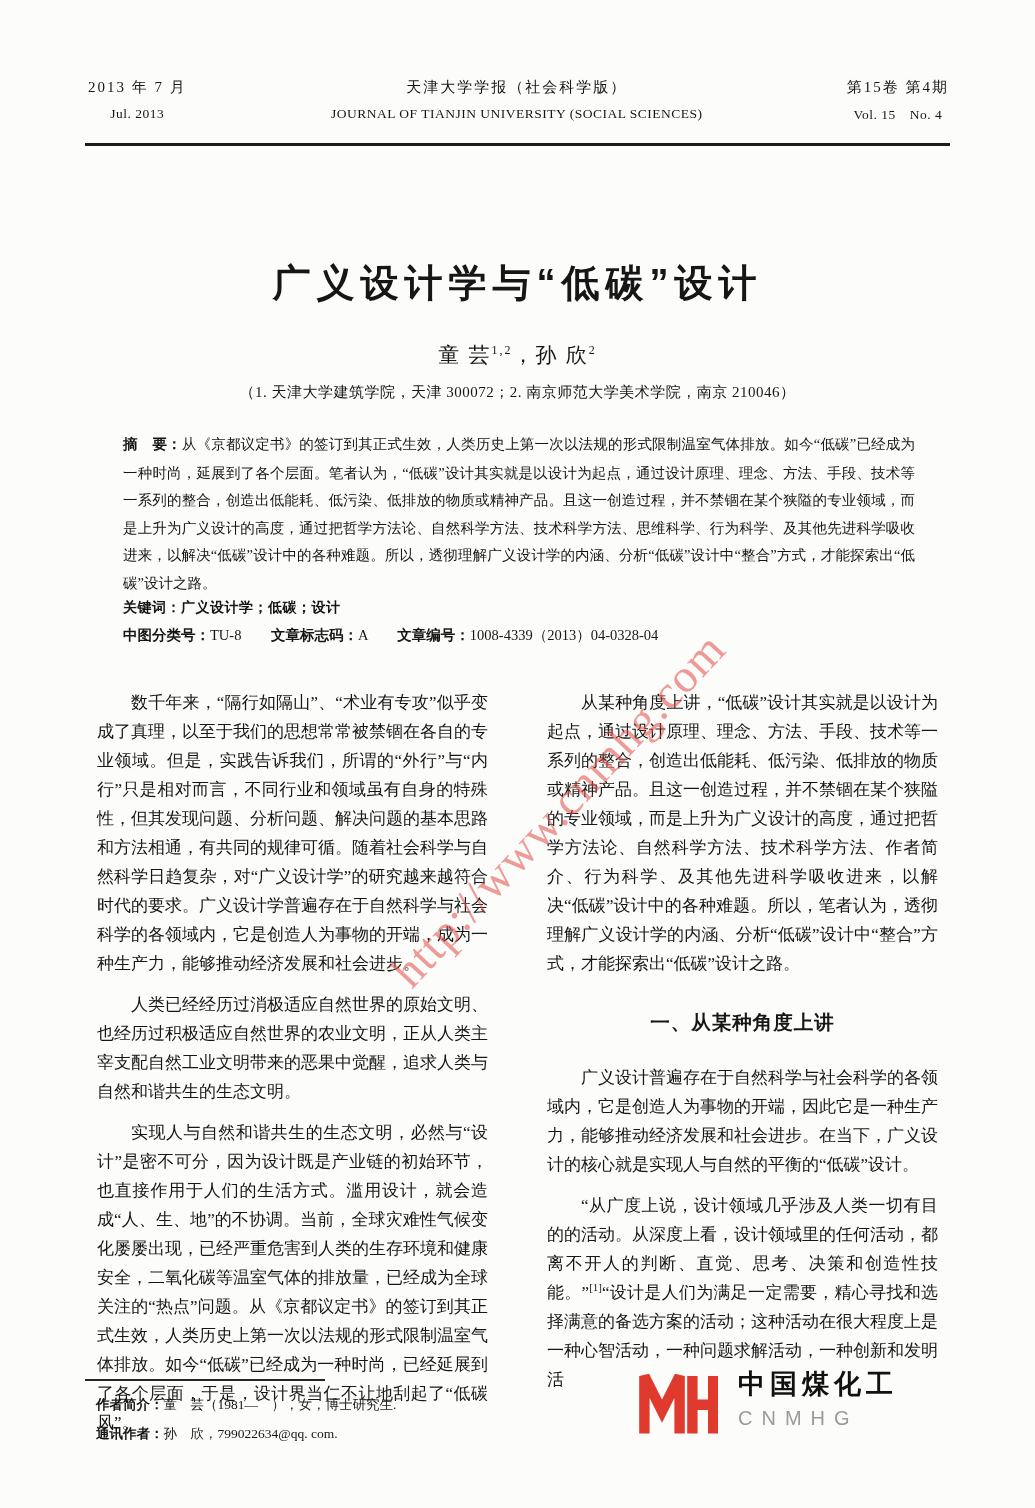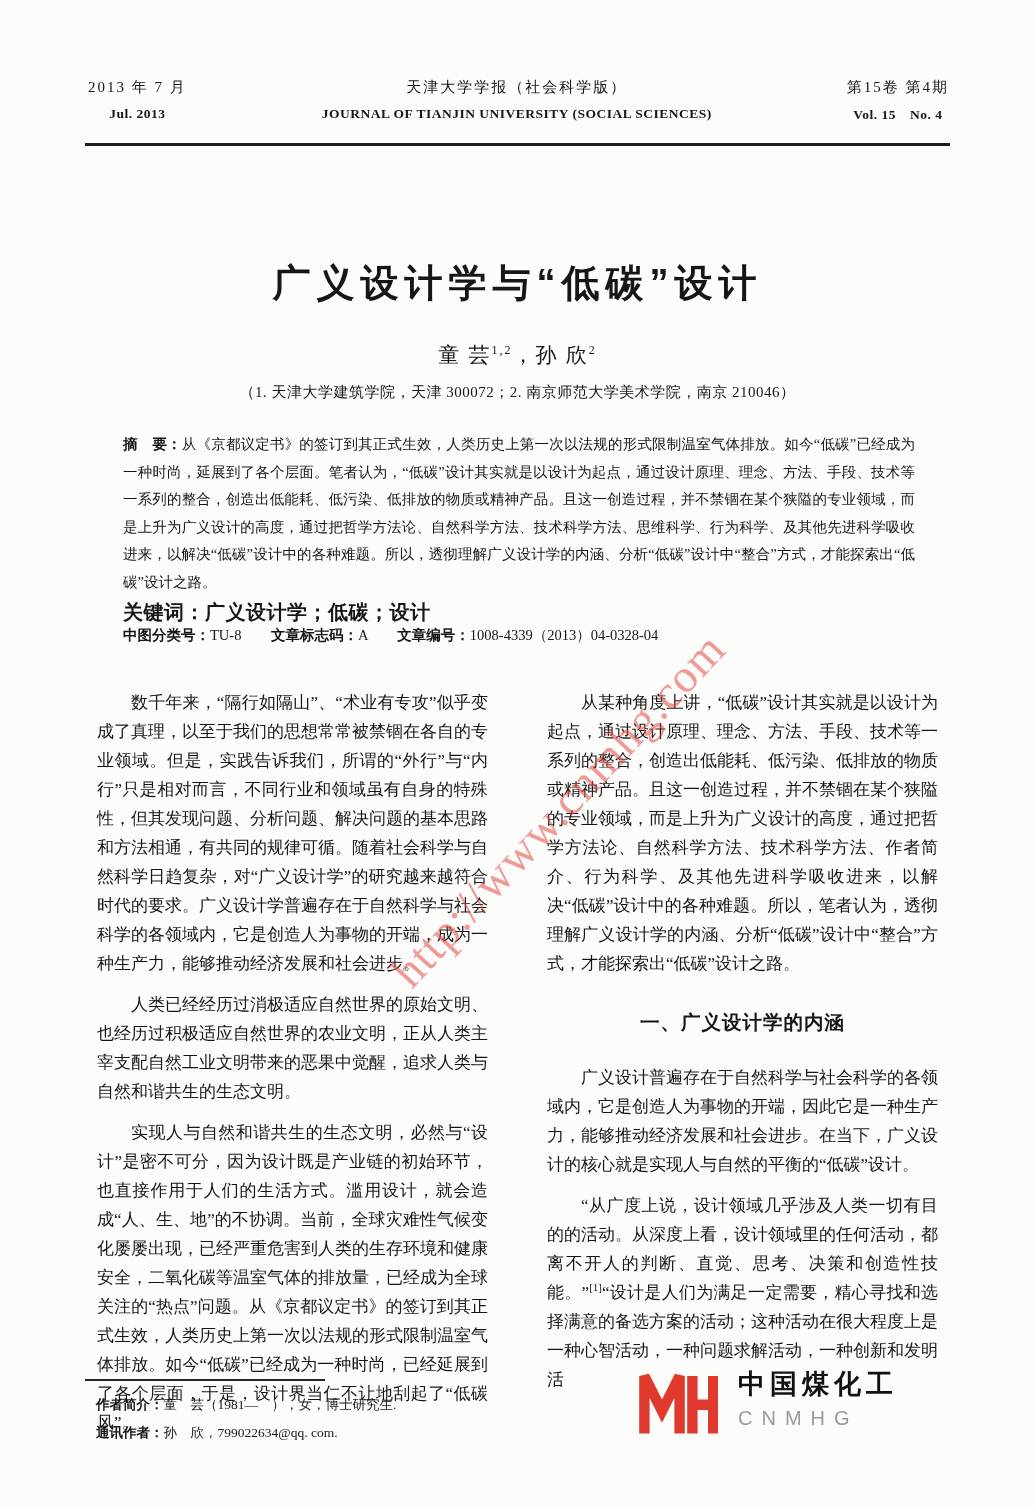--- a/index.html
+++ b/index.html
@@ -9,21 +9,21 @@
     background:#fcfcfa; color:#161616; overflow:hidden;
     font-family:"Liberation Serif", serif;
   }
   
   .header {
     position:absolute; top:78px; left:88px; right:86px;
     display:flex; justify-content:space-between; align-items:flex-start;
   }
   .hcol { text-align:center; }
   .hcn { font-size:15px; letter-spacing:2px; }
-  .hen { font-size:13.5px; margin-top:9px; font-weight:bold; letter-spacing:0.5px; }
+  .hen { font-size:13.5px; margin-top:9px; font-weight:normal; letter-spacing:0.5px; }
   .hrule { position:absolute; top:143px; left:85px; right:85px; height:3px; background:#1c1c1c; }
 
   
   .title {
     position:absolute; top:258px; left:0; width:100%; text-align:center;
     font-size:38px; font-weight:bold; letter-spacing:6px;
     font-family:"Liberation Sans", sans-serif;
   }
   .authors {
     position:absolute; top:341px; left:0; width:100%; text-align:center;
@@ -33,22 +33,22 @@
   .affil {
     position:absolute; top:383px; left:0; width:100%; text-align:center;
     font-size:15px; letter-spacing:0.5px;
   }
 
   
   .abstract {
     position:absolute; top:431px; left:123px; width:792px;
     font-size:14.5px; line-height:27.5px; text-align:justify;
   }
-  .blabel { font-weight:bold; font-family:Liberation Sans, sans-serif; }
-  .kwline  { position:absolute; top:599px; left:123px; font-size:20px;
+  .blabel { font-weight:bold; font-family:Liberation Mono, monospace; }
+  .kwline  { position:absolute; top:599px; left:123px; font-size:14px;
              font-weight:bold; font-family:Liberation Sans, sans-serif; letter-spacing:0.5px; }
   .metaline { position:absolute; top:626px; left:123px; font-size:14.5px; }
   .metaline .blabel { margin-left:26px; }
   .metaline .blabel:first-child { margin-left:0; }
 
   
   .columns {
     position:absolute; top:676px; left:85px; width:865px;
     display:flex; gap:35px;
   }
@@ -134,21 +134,21 @@
   </div>
 
   <div class="columns">
     <div class="col">
       <p>数千年来，“隔行如隔山”、“术业有专攻”似乎变成了真理，以至于我们的思想常常被禁锢在各自的专业领域。但是，实践告诉我们，所谓的“外行”与“内行”只是相对而言，不同行业和领域虽有自身的特殊性，但其发现问题、分析问题、解决问题的基本思路和方法相通，有共同的规律可循。随着社会科学与自然科学日趋复杂，对“广义设计学”的研究越来越符合时代的要求。广义设计学普遍存在于自然科学与社会科学的各领域内，它是创造人为事物的开端，成为一种生产力，能够推动经济发展和社会进步。</p>
       <p>人类已经经历过消极适应自然世界的原始文明、也经历过积极适应自然世界的农业文明，正从人类主宰支配自然工业文明带来的恶果中觉醒，追求人类与自然和谐共生的生态文明。</p>
       <p>实现人与自然和谐共生的生态文明，必然与“设计”是密不可分，因为设计既是产业链的初始环节，也直接作用于人们的生活方式。滥用设计，就会造成“人、生、地”的不协调。当前，全球灾难性气候变化屡屡出现，已经严重危害到人类的生存环境和健康安全，二氧化碳等温室气体的排放量，已经成为全球关注的“热点”问题。从《京都议定书》的签订到其正式生效，人类历史上第一次以法规的形式限制温室气体排放。如今“低碳”已经成为一种时尚，已经延展到了各个层面，于是，设计界当仁不让地刮起了“低碳风”。</p>
     </div>
     <div class="col">
       <p>从某种角度上讲，“低碳”设计其实就是以设计为起点，通过设计原理、理念、方法、手段、技术等一系列的整合，创造出低能耗、低污染、低排放的物质或精神产品。且这一创造过程，并不禁锢在某个狭隘的专业领域，而是上升为广义设计的高度，通过把哲学方法论、自然科学方法、技术科学方法、作者简介、行为科学、及其他先进科学吸收进来，以解决“低碳”设计中的各种难题。所以，笔者认为，透彻理解广义设计学的内涵、分析“低碳”设计中“整合”方式，才能探索出“低碳”设计之路。</p>
-      <div class="section-head">一、广义设计学的内涵</div>
+      <div class="section-head">一、从某种角度上讲</div>
       <p>广义设计普遍存在于自然科学与社会科学的各领域内，它是创造人为事物的开端，因此它是一种生产力，能够推动经济发展和社会进步。在当下，广义设计的核心就是实现人与自然的平衡的“低碳”设计。</p>
       <p><span>“从广度上说，设计领域几乎涉及人类一切有目的的活动。从深度上看，设计领域里的任何活动，都离不开人的判断、直觉、思考、决策和创造性技能。”</span><span class="refsup">[1]</span><span>“设计是人们为满足一定需要，精心寻找和选择满意的备选方案的活动；这种活动在很大程度上是一种心智活动，一种问题求解活动，一种创新和发明活</span></p>
     </div>
   </div>
 
   <div class="fnrule"></div>
   <div class="footnotes">
     <div>
       <span class="blabel">作者简介：</span><span>童　芸（1981—　），女，博士研究生.</span>
     </div>

